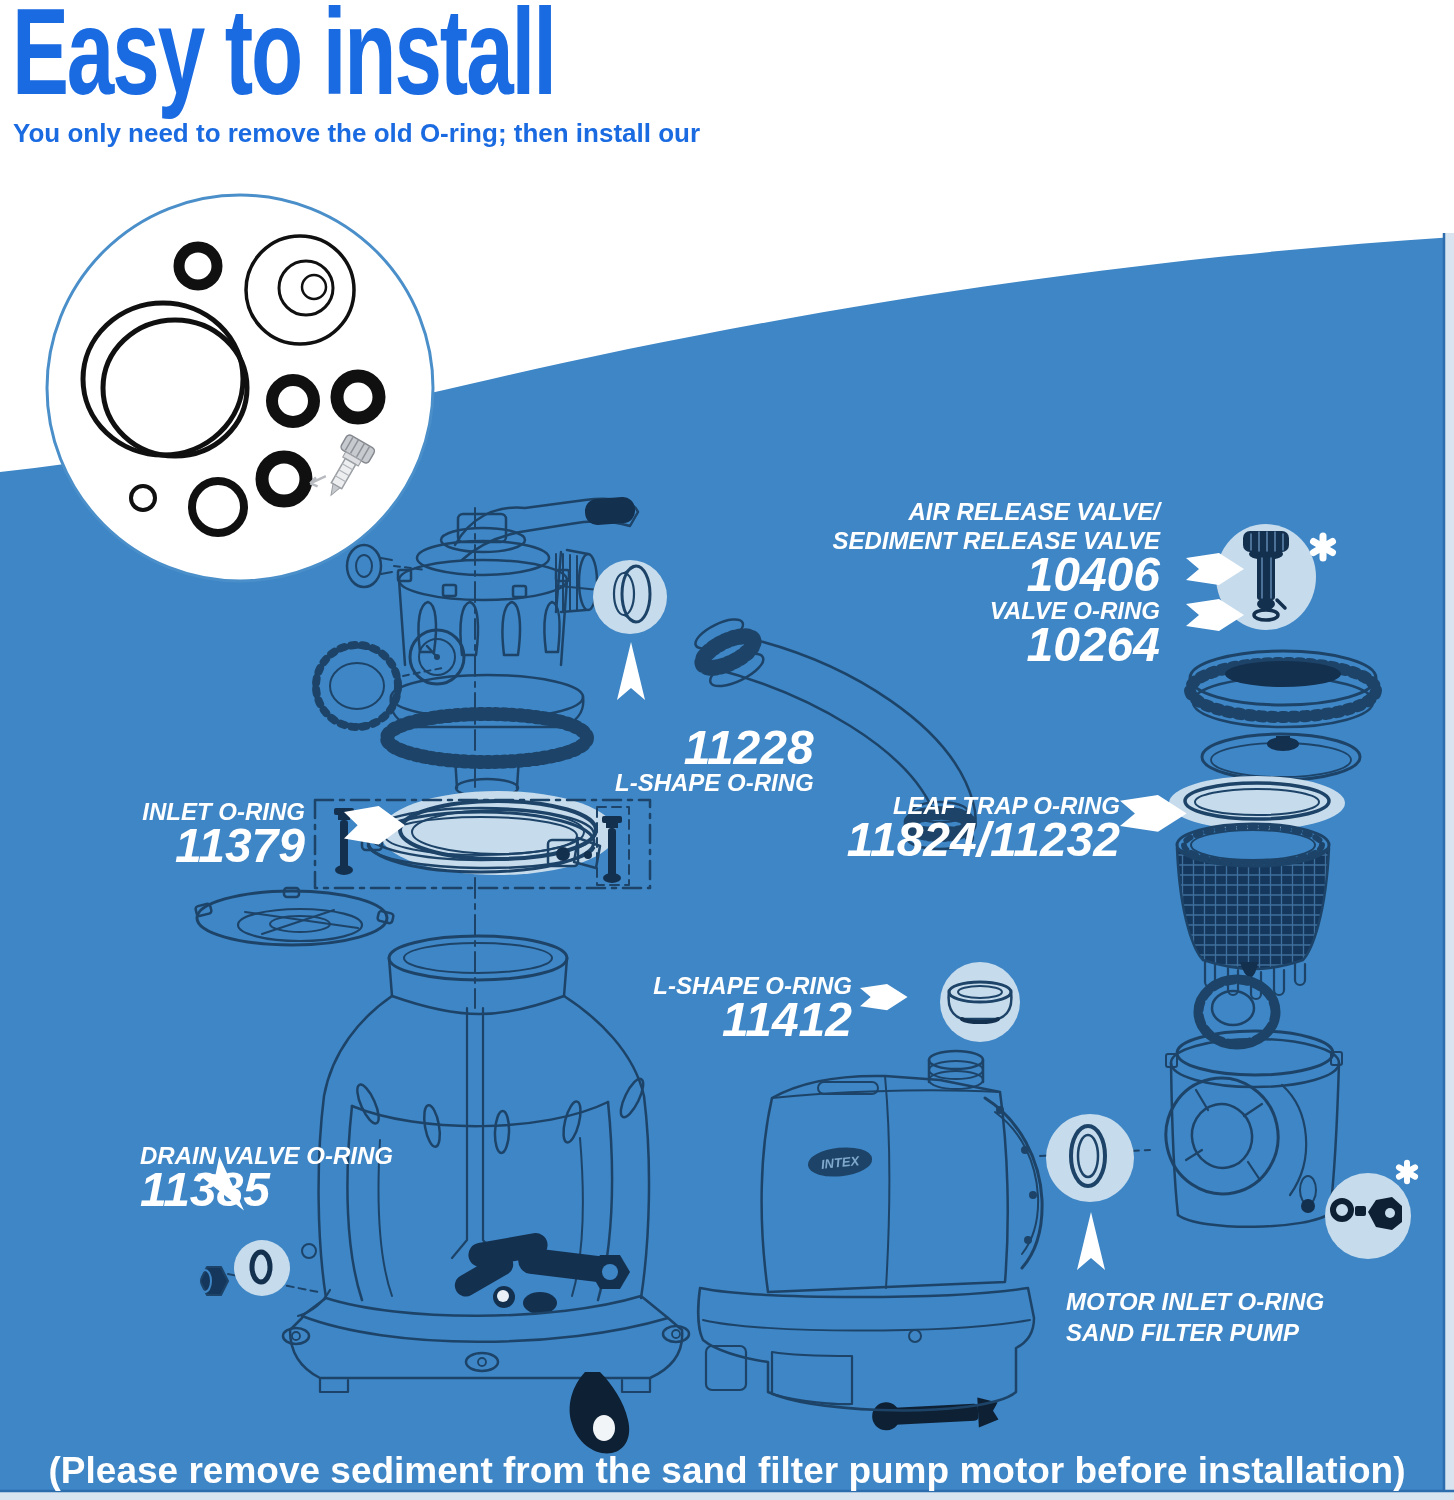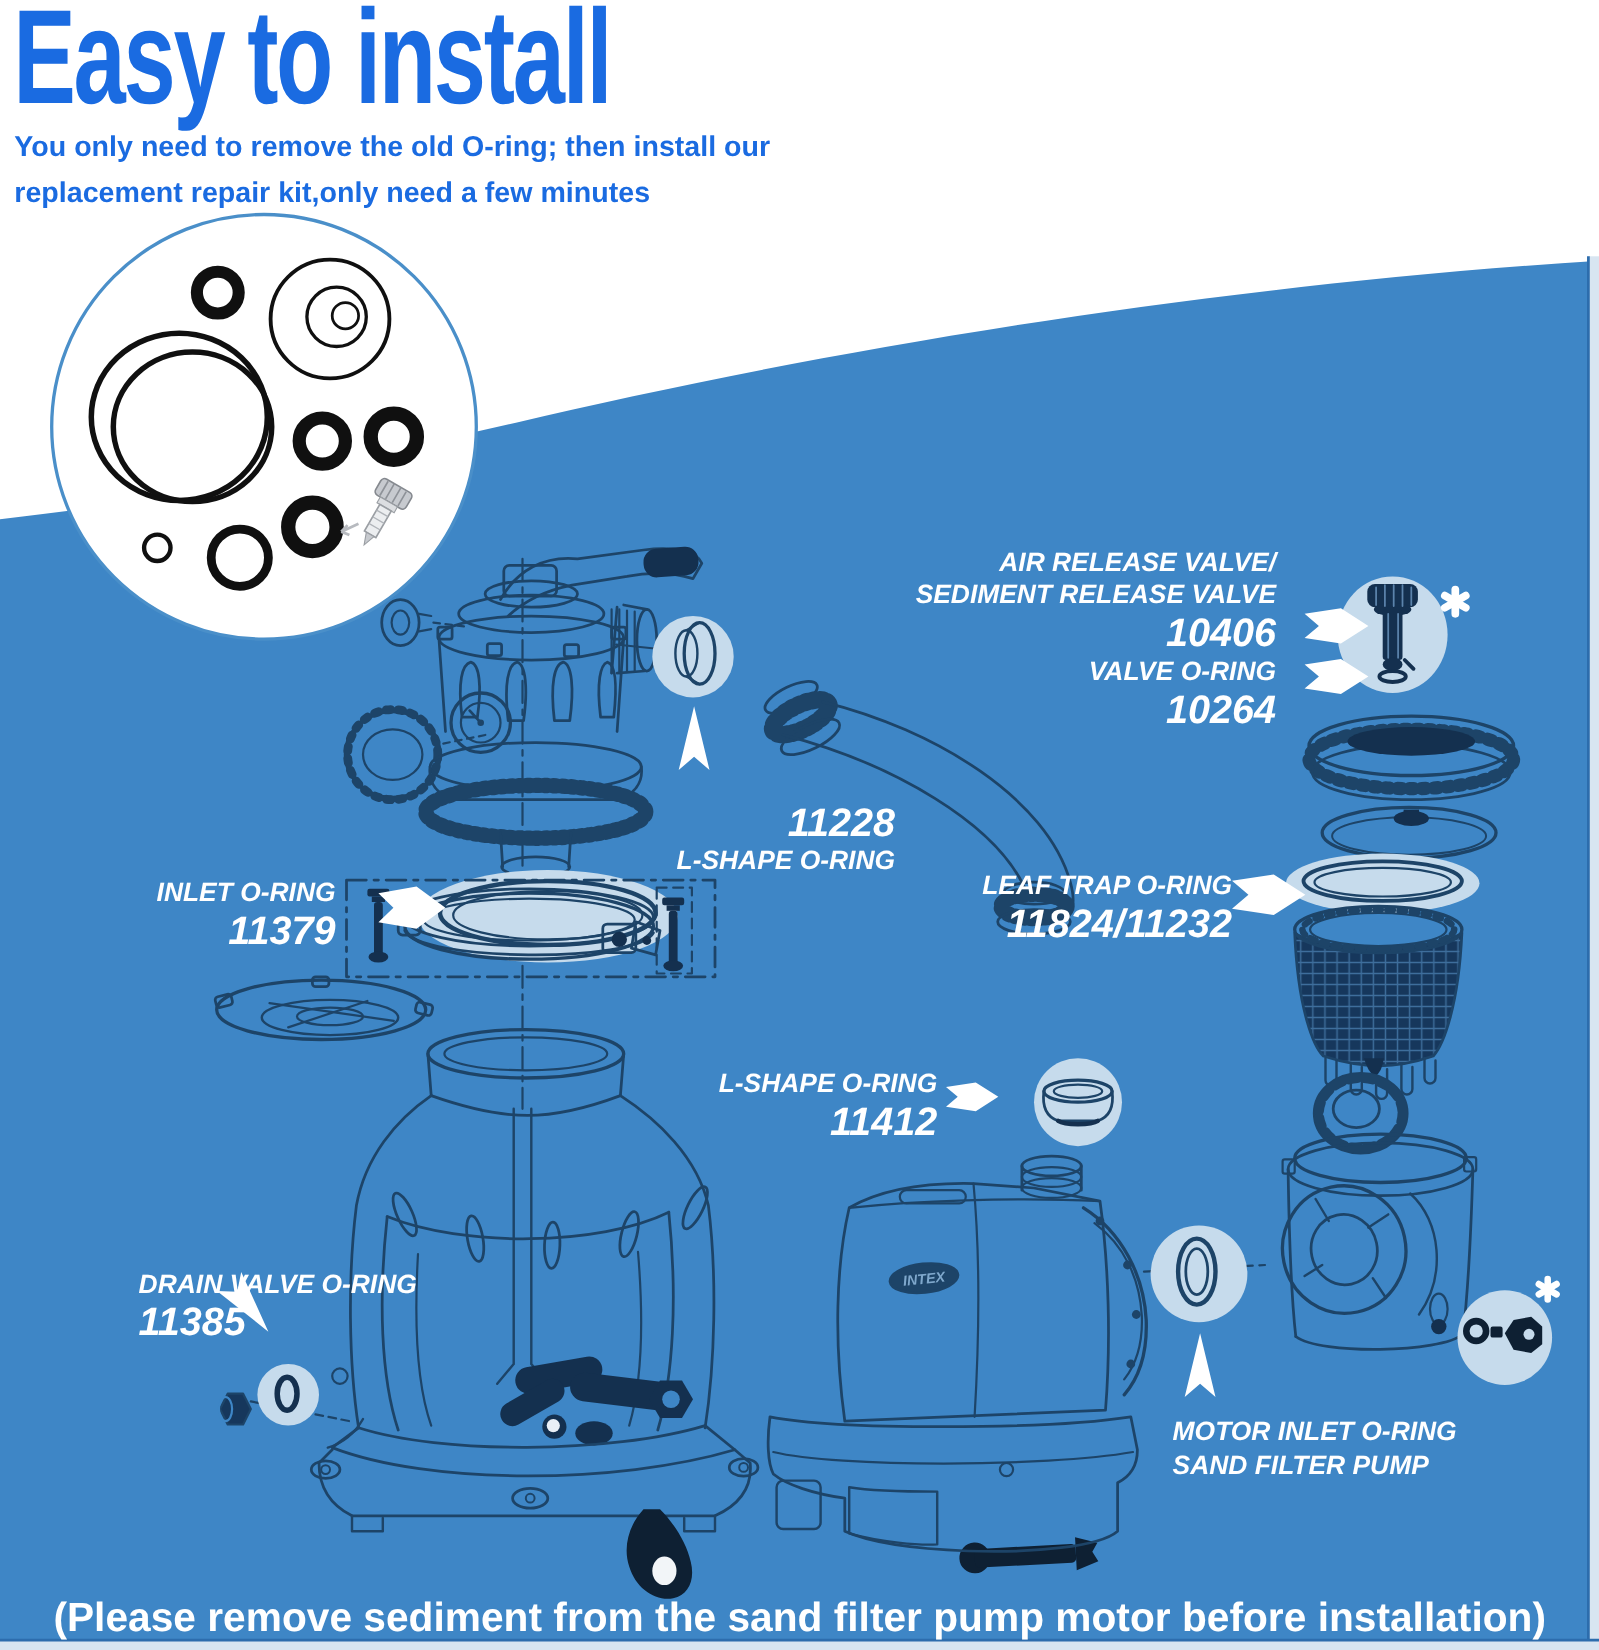--- a/index.html
+++ b/index.html
@@ -7,21 +7,21 @@
         font-family:"Liberation Sans",sans-serif;}
   .page svg{position:absolute;left:0;top:0;}
   .hdr-title{position:absolute;left:12px;top:-14px;color:#1a6be1;font-weight:bold;
              font-size:122px;line-height:132px;letter-spacing:-3px;white-space:nowrap;
              transform:scaleX(.70);transform-origin:0 0;}
   .hdr-sub{position:absolute;left:13px;top:112px;color:#1a6be1;font-weight:bold;
            font-size:26px;line-height:42px;white-space:nowrap;}
   .part-label{position:absolute;color:#ffffff;font-weight:bold;font-style:italic;
               line-height:29px;white-space:nowrap;}
   .part-label .pl-name{font-size:24px;display:block;}
-  .part-label .pl-num{font-size:36px;line-height:40px;display:block;font-style:italic;}
+  .part-label .pl-num{font-size:48px;line-height:40px;display:block;font-style:italic;}
   .al-r{text-align:right;}
   .al-l{text-align:left;}
   .footer-note{position:absolute;left:0;top:1450px;width:1454px;text-align:center;
                color:#ffffff;font-weight:bold;font-size:37px;white-space:nowrap;}
 </style>
 </head>
 <body>
 
 <div class="page">
 
@@ -387,21 +387,20 @@
     <rect x="1444" y="233" width="10" height="1267" fill="#d8e5f1"></rect>
     <line x1="1444" y1="233" x2="1444" y2="1500" stroke="#2d6dad" stroke-width="2.5"></line>
     <rect x="0" y="1491" width="1454" height="9" fill="#d8e5f1"></rect>
     <line x1="0" y1="1491" x2="1454" y2="1491" stroke="#2d6dad" stroke-width="2.5"></line>
   </g>
 </svg>
 
   <div class="hdr-title">Easy to install</div>
   <div class="hdr-sub">
     <div>You only need to remove the old O-ring; then install our</div>
-    <div>replacement repair kit,only need a few minutes</div>
   </div>
 
   <div class="part-label al-r" style="right:294px;top:497px;">
     <span class="pl-name">AIR RELEASE VALVE/</span>
     <span class="pl-name">SEDIMENT RELEASE VALVE</span>
     <span class="pl-num">10406</span>
   </div>
 
   <div class="part-label al-r" style="right:294px;top:596px;">
     <span class="pl-name">VALVE O-RING</span>
@@ -421,21 +420,21 @@
   <div class="part-label al-r" style="right:334px;top:791px;">
     <span class="pl-name">LEAF TRAP O-RING</span>
     <span class="pl-num">11824/11232</span>
   </div>
 
   <div class="part-label al-r" style="right:602px;top:971px;">
     <span class="pl-name">L-SHAPE O-RING</span>
     <span class="pl-num">11412</span>
   </div>
 
-  <div class="part-label al-l" style="left:126px;top:1141px;margin-top:12px;">
+  <div class="part-label al-l" style="left:140px;top:1141px;">
     <span class="pl-name">DRAIN VALVE O-RING</span>
     <span class="pl-num">11385</span>
   </div>
 
   <div class="part-label al-l" style="left:1066px;top:1286px;line-height:31px;">
     <span class="pl-name">MOTOR INLET O-RING</span>
     <span class="pl-name">SAND FILTER PUMP</span>
   </div>
 
   <div class="footer-note">(Please remove sediment from the sand filter pump motor before installation)</div>

